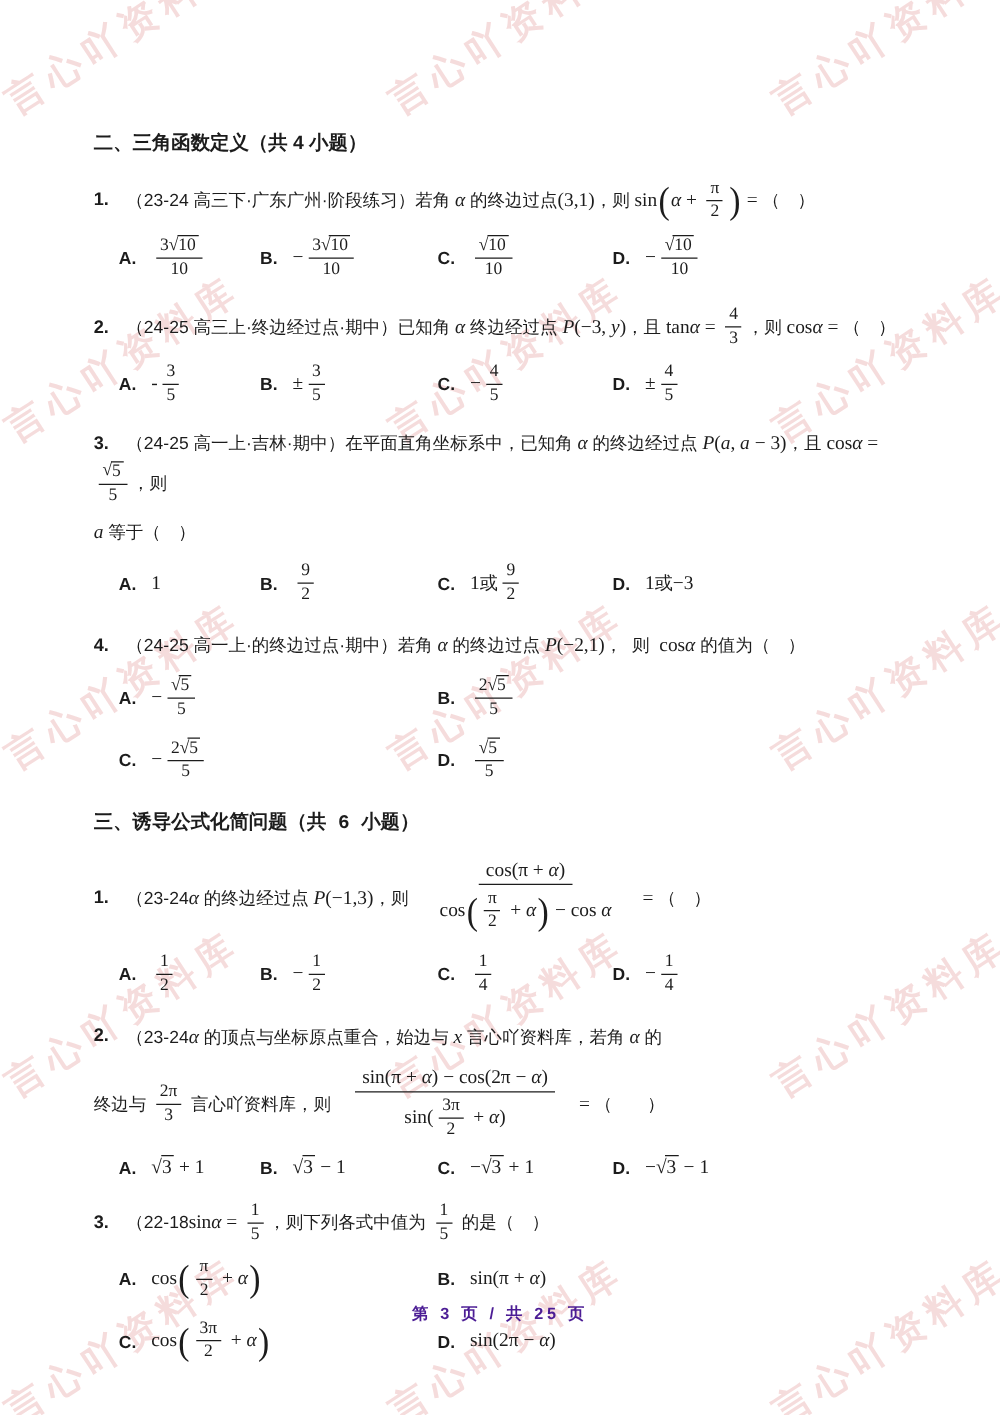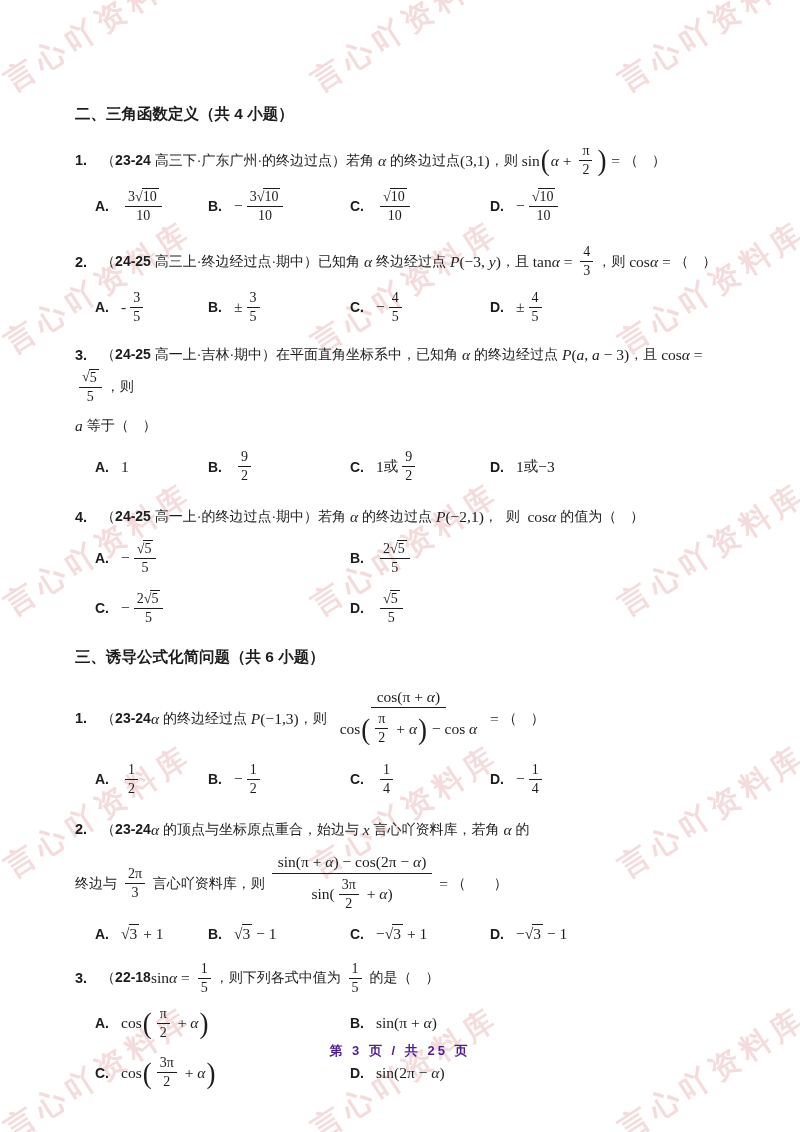--- a/index.html
+++ b/index.html
@@ -3,34 +3,34 @@
 <meta charset="utf-8">
 <style>
   html,body{margin:0;padding:0;background:#e9e9e9;}
   .page{position:relative;width:800px;height:1132px;background:#ffffff;overflow:hidden;
         font-family:"Liberation Sans",sans-serif;color:#1c1c1c;margin:0 auto;}
   .wm-layer{position:absolute;inset:0;z-index:0;pointer-events:none;}
   .wm{position:absolute;font-size:30px;letter-spacing:6px;font-weight:bold;white-space:nowrap;
       transform:rotate(-33deg);transform-origin:0 50%;opacity:0.30;}
   .content{position:absolute;left:75px;right:68px;top:104px;z-index:1;}
   .sec-heading{font-weight:bold;font-size:15.5px;margin:0 0 16px 0;}
-  .sec-heading.later{margin-top:18px;}
+  .sec-heading.later{margin-top:18px;font-family:Liberation Mono, monospace;}
   .question{margin-bottom:6px;}
   .stem-line{font-size:14px;line-height:1.55;display:flex;align-items:center;flex-wrap:wrap;
              margin-bottom:4px;min-height:30px;}
   .qnum{font-weight:bold;margin-right:14px;font-size:14.5px;}
-  .b{font-weight:bold;text-align:center;}
+  .b{font-weight:normal;text-align:center;}
   .cn{font-family:"Liberation Sans",sans-serif;white-space:pre-wrap;}
   .rm{font-family:"Liberation Serif",serif;font-size:15.5px;white-space:pre;}
   .it{font-family:"Liberation Serif",serif;font-style:italic;font-size:15.5px;white-space:pre;}
   .frac{display:inline-flex;flex-direction:column;align-items:center;margin:2px 4px;
         font-family:"Liberation Serif",serif;font-size:14px;line-height:1.15;vertical-align:middle;}
   .frac .num{padding:0 3px 1px;border-bottom:1.3px solid #1c1c1c;display:flex;align-items:center;justify-content:center;}
   .frac .den{padding-top:1px;display:flex;align-items:center;justify-content:center;}
-  .cfrac{font-size:15px;margin:3px 3px;text-align:right;}
+  .cfrac{font-size:15px;margin:3px 15px;text-align:right;}
   .cfrac > .num,.cfrac > .den{padding:1px 6px 2px;}
   .bp{font-family:"Liberation Serif",serif;font-size:27px;font-weight:400;display:inline-block;
       transform:scaleY(1.12);line-height:1.05;margin:0 1px;}
   .rsym{margin-right:-1px;}
   .rad{border-top:1.2px solid #1c1c1c;padding:0 2px 0 1px;}
   .optrow{display:flex;align-items:center;margin:6px 0 16px 20px;font-size:14.5px;}
   .optrow.grid2{margin:6px 0 10px 20px;}
   .opt{display:flex;align-items:center;}
   .optrow.row4 .opt:nth-child(1){width:113px;}
   .optrow.row4 .opt:nth-child(2){width:142px;}
@@ -62,21 +62,21 @@
       <span class="wm" style="left: 315px; top: 1112px; color: rgb(224, 141, 141); transform: rotate(-33deg);">言心吖资料库</span>
       <span class="wm" style="left: 622px; top: 1112px; color: rgb(224, 141, 141); transform: rotate(-33deg);">言心吖资料库</span>
     </div>
   <div class="content">
       <div class="sec-heading">二、三角函数定义（共 4 小题）</div>
       <div class="question">
         <div class="stem-line">
           <span class="qnum">1.</span>
           <span class="cn">（</span>
           <span class="cn b">23-24</span>
-          <span class="cn"> 高三下·广东广州·的终边过点）若角 </span>
+          <span class="cn"> 高三下·广东广州·阶段练习）若角 </span>
           <span class="it">α</span>
           <span class="cn"> 的终边过点</span>
           <span class="rm">(3,1)</span>
           <span class="cn">，则 </span>
           <span class="rm">sin</span>
           <span class="bp">(</span>
           <span class="it">α</span>
           <span class="rm"> + </span>
           <span class="frac">
             <span class="num">π</span>

